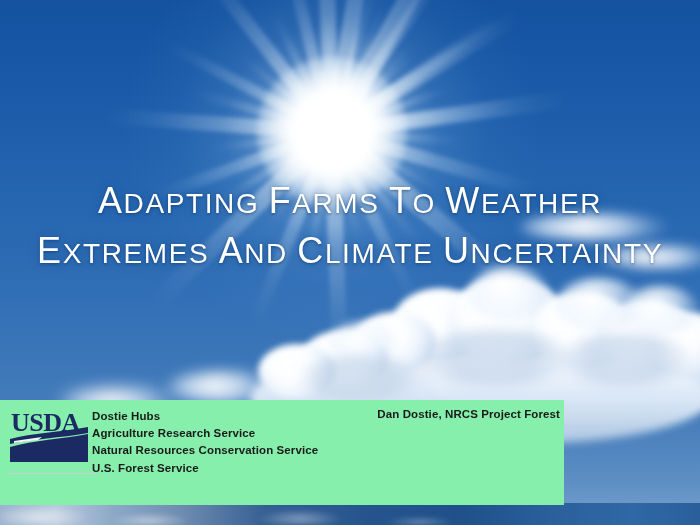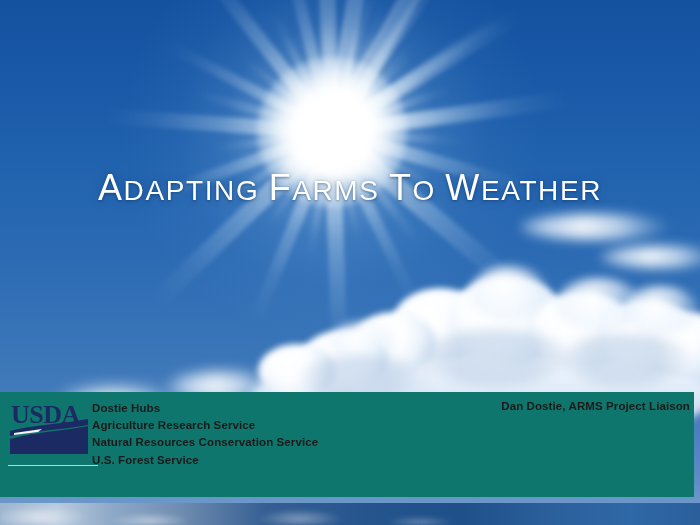--- a/index.html
+++ b/index.html
@@ -168,21 +168,21 @@
       radial-gradient(ellipse 55px 12px at 150px 18px, rgba(255,255,255,0.45), rgba(255,255,255,0) 72%),
       radial-gradient(ellipse 60px 14px at 300px 16px, rgba(255,255,255,0.38), rgba(255,255,255,0) 72%),
       radial-gradient(ellipse 46px 10px at 420px 20px, rgba(255,255,255,0.30), rgba(255,255,255,0) 74%);
     filter: blur(2px);
   }
 
   
   .title-block {
     position: absolute;
     left: 0;
-    top: 170px;
+    top: 183px;
     width: 700px;
     text-align: center;
     z-index: 6;
   }
   .title-line {
     color: #ffffff;
     font-weight: 400;
     letter-spacing: 1.6px;
     line-height: 1;
     text-shadow:
@@ -191,24 +191,24 @@
     white-space: nowrap;
   }
   .title-line .cap { font-size: 36px; }
   .title-line .sm  { font-size: 28px; }
   .title-line.l1 { margin-bottom: 14px; }
 
   
   .footer {
     position: absolute;
     left: 0;
-    top: 392px;
-    width: 694px;
+    top: 400px;
+    width: 564px;
     height: 105px;
-    background: #0f766e;
+    background: #86efac;
     z-index: 8;
   }
   .logo-wrap {
     position: absolute;
     left: 8px;
     top: 6px;
     width: 82px;
     height: 64px;
   }
   .logo-svg { display: block; }
@@ -317,20 +317,21 @@
     <div class="puff soft" style="left:600px; top:246px; width:120px; height:22px; filter:blur(6px);"></div>
     <div class="puff soft" style="left:168px; top:372px; width:110px; height:30px; filter:blur(7px);"></div>
     <div class="puff soft" style="left:60px;  top:388px; width:120px; height:26px; filter:blur(8px);"></div>
   </div>
 
   <div class="bottom-sky"></div>
   <div class="bottom-sky-clouds"></div>
 
   <div class="title-block">
     <div class="title-line l1" id="title-line-1"><span class="cap">A</span><span class="sm">DAPTING</span><span class="sm">&nbsp;</span><span class="cap">F</span><span class="sm">ARMS</span><span class="sm">&nbsp;</span><span class="cap">T</span><span class="sm">O</span><span class="sm">&nbsp;</span><span class="cap">W</span><span class="sm">EATHER</span></div>
+    <div class="title-line l2" id="title-line-2"><span class="cap">E</span><span class="sm">XTREMES</span><span class="sm">&nbsp;</span><span class="cap">A</span><span class="sm">ND</span><span class="sm">&nbsp;</span><span class="cap">C</span><span class="sm">LIMATE</span><span class="sm">&nbsp;</span><span class="cap">U</span><span class="sm">NCERTAINTY</span></div>
   </div>
 
   <div class="footer">
 
     <div class="logo-wrap">
       <svg class="logo-svg" width="82" height="64" viewBox="0 0 82 64">
         <text x="3" y="25" font-family="Liberation Serif, serif" font-size="26" font-weight="bold" fill="#1b2a63" letter-spacing="-0.5">USDA</text>
         <path d="M2 33 C24 27 52 26 80 21 L80 27 C52 32 24 33 2 38 Z" fill="#1b2a63"></path>
         <path d="M2 41 C26 34 54 33 80 28 L80 56 L2 56 Z" fill="#1b2a63"></path>
         <path d="M6 35 L34 31 L30 34 L6 37 Z" fill="#ffffff" opacity="0.95"></path>
@@ -338,16 +339,16 @@
       <div class="logo-rule"></div>
     </div>
 
     <div class="org-text" id="org-text">
         <div>Dostie Hubs</div>
         <div>Agriculture Research Service</div>
         <div>Natural Resources Conservation Service</div>
         <div>U.S. Forest Service</div>
       </div>
 
-    <div class="presenter">Dan Dostie, ARMS Project Liaison</div>
+    <div class="presenter">Dan Dostie, NRCS Project Forest</div>
   </div>
 
 </div>
 
 </body></html>

